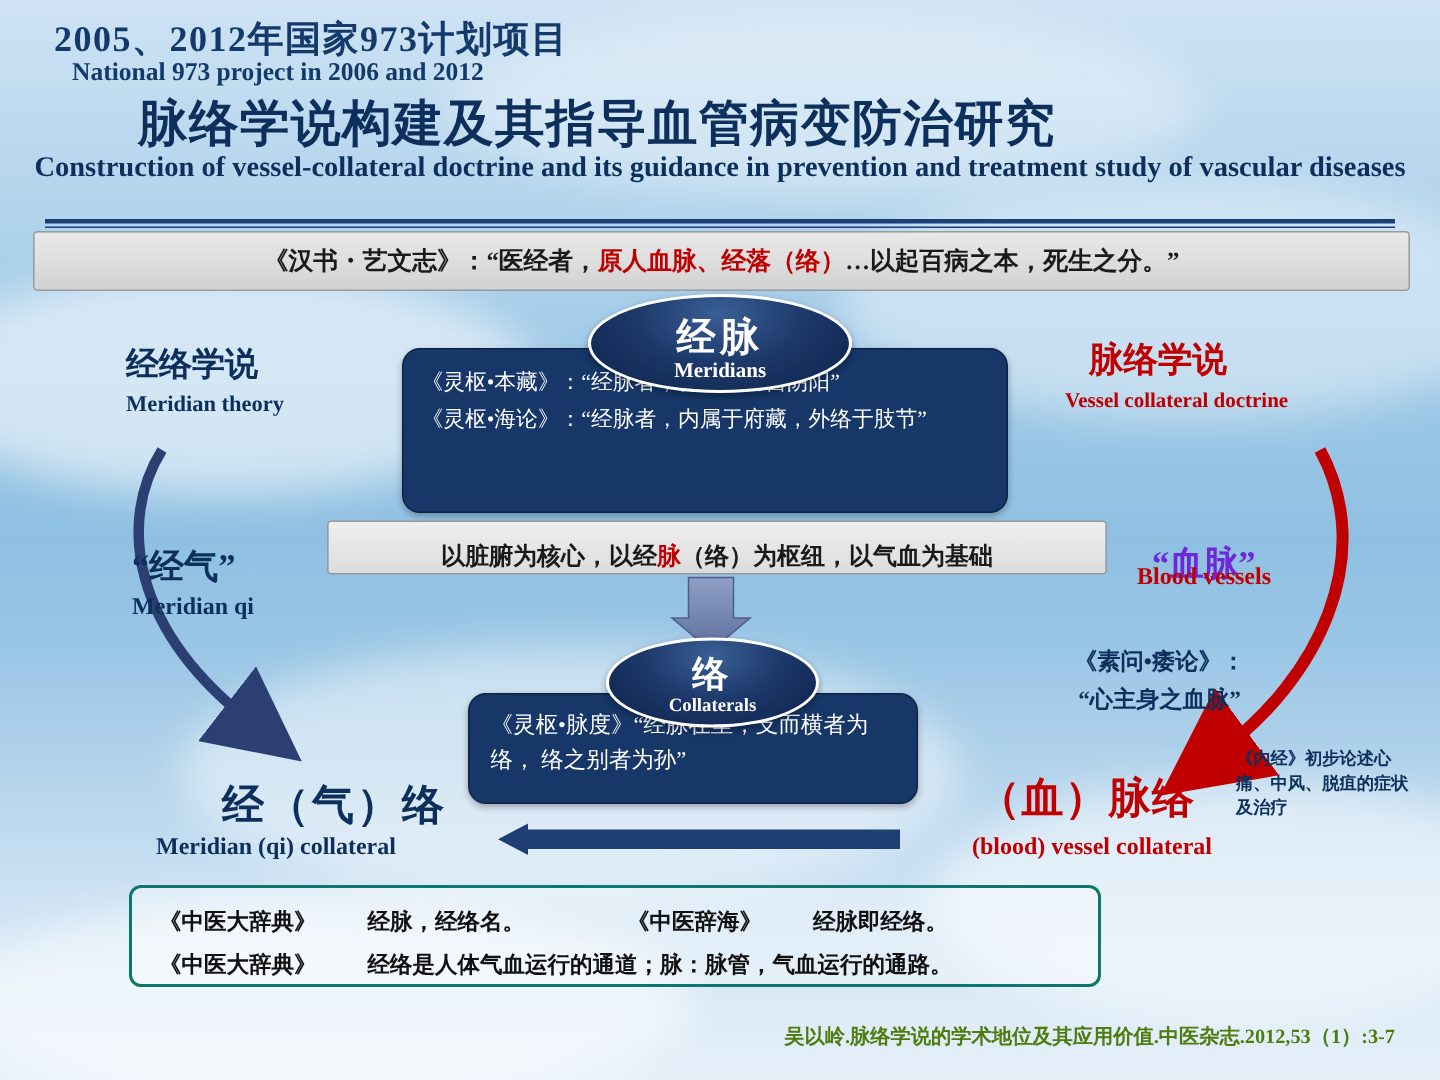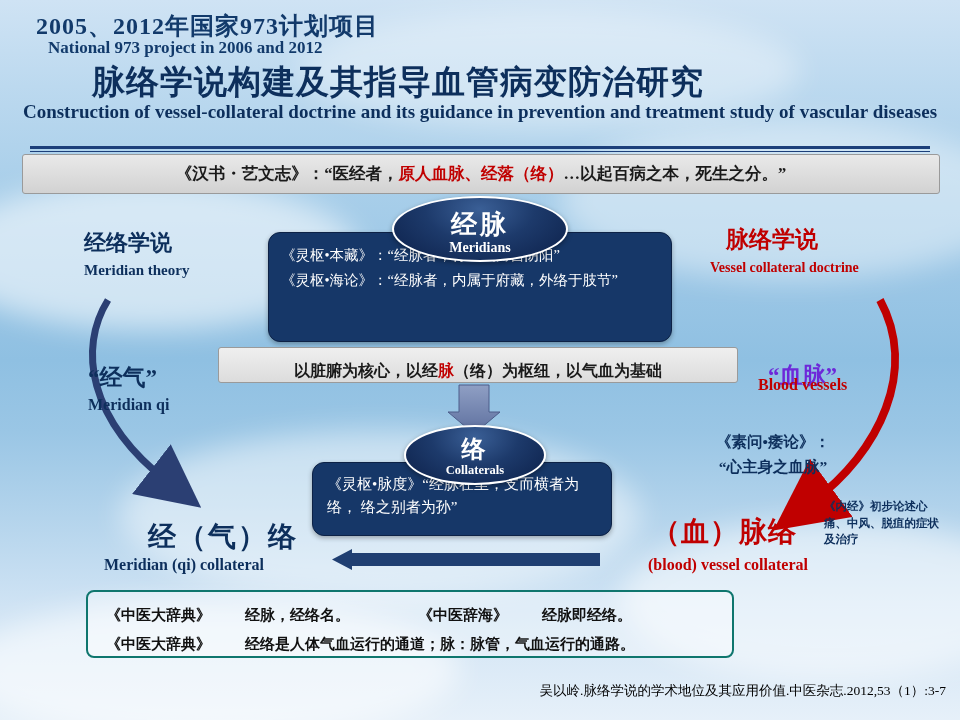--- a/index.html
+++ b/index.html
@@ -94,21 +94,21 @@
   
   #box-dict{
     position:absolute;left:86px;top:590px;width:648px;height:68px;
     background:rgba(255,255,255,0.35);
     border:2px solid #0f766e;border-radius:8px;
     box-sizing:border-box;padding:9px 18px;
   }
   #box-dict .row{font-size:15px;font-weight:bold;color:#111;line-height:1.95;white-space:nowrap;}
   #box-dict .sp{display:inline-block;width:34px;}
 
-  .footer{position:absolute;left:0;top:682px;width:930px;text-align:right;font-size:13.5px;font-weight:normal;color:#000000;margin-left:16px;}
+  .footer{position:absolute;left:0;top:682px;width:930px;text-align:right;font-size:13.5px;font-weight:bold;color:#4d7c0f;}
 </style>
 </head>
 <body>
 
 <div class="cloud c1"></div>
 <div class="cloud c2"></div>
 <div class="cloud c3"></div>
 <div class="cloud c4"></div>
 <div class="cloud c5"></div>
 <div class="cloud c6"></div>

